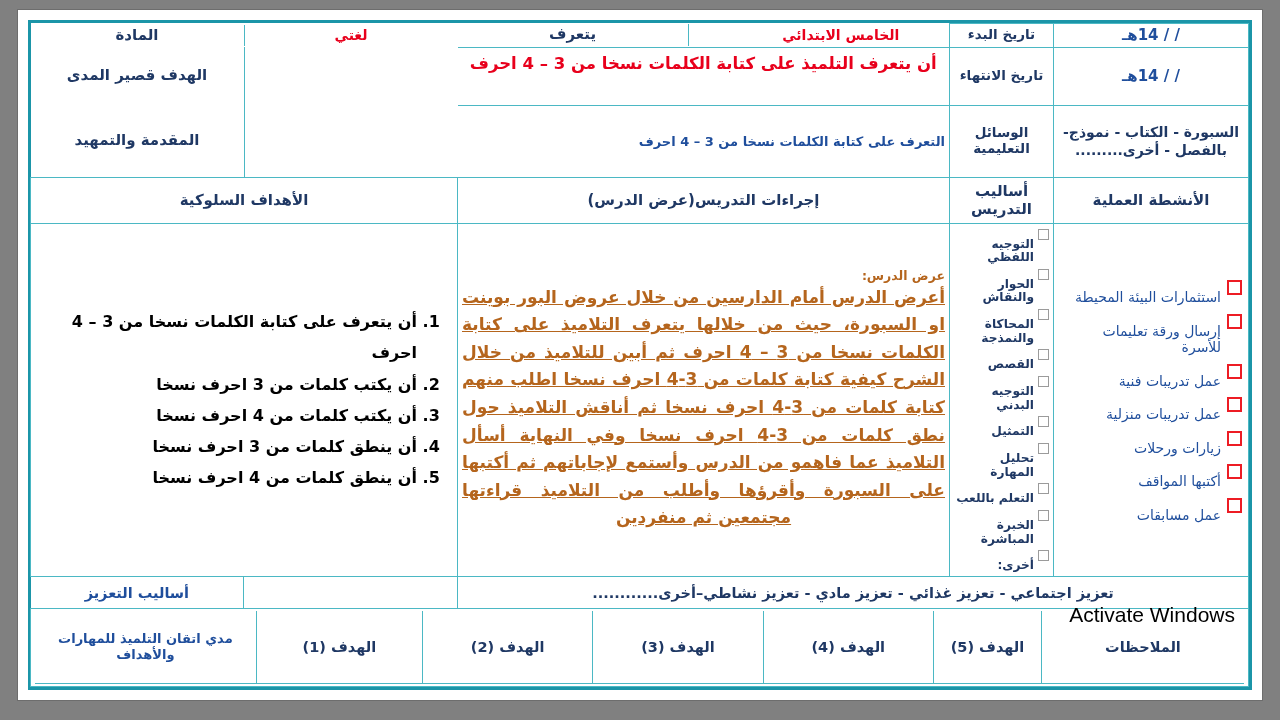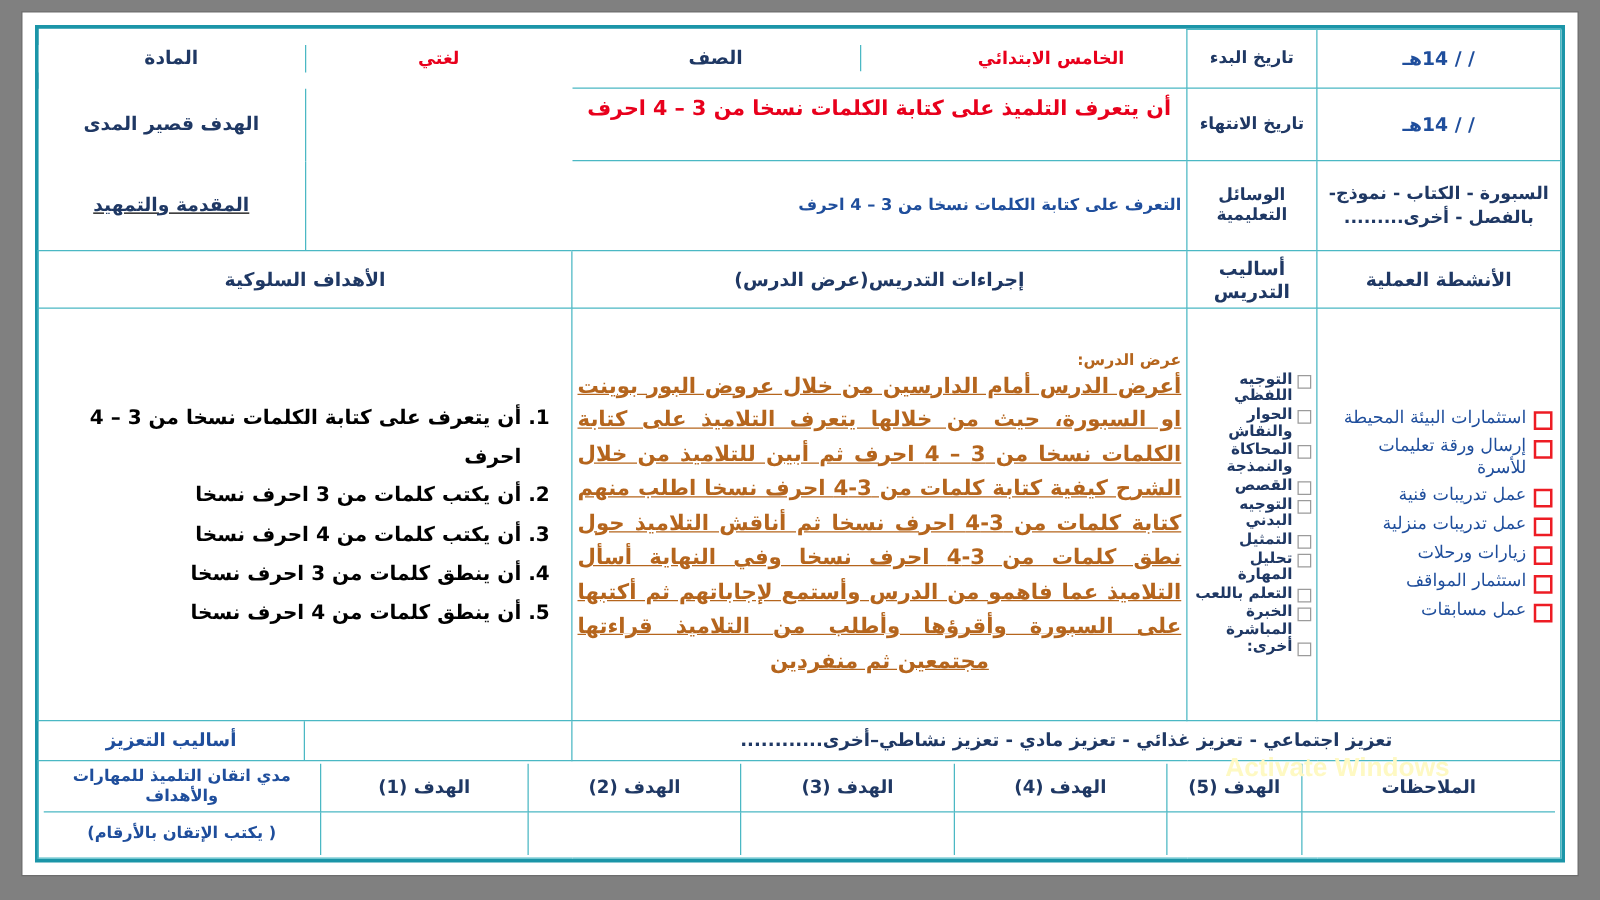--- a/index.html
+++ b/index.html
@@ -85,21 +85,21 @@
     line-height:1.62;text-align:justify;text-align-last:center;text-decoration:underline;
   }
 
   
   .chk-cell{vertical-align:top;padding:4px 2px 2px 2px;}
   ul.chk{margin:0;padding:0;list-style:none;}
   ul.chk li{
     display:flex;align-items:flex-start;justify-content:flex-start;
     gap:4px;margin:0 0 1px 0;
   }
-  ul.chk li .txt{flex:1;text-align:right;}
+  ul.chk li .txt{flex:1;text-align:right;margin-top:12px;}
   .box{
     flex:0 0 auto;width:9px;height:9px;display:inline-block;
     border:1px solid #9b9b9b;background:#fff;margin-top:3px;
   }
   .box-red{border:2px solid #ed1c24;width:11px;height:11px;margin-top:3px;}
   .methods ul.chk li .txt{
     color:#1f3864;font-weight:bold;font-size:12.2px;line-height:1.12;
   }
   .activities ul.chk{padding:6px 2px 0 2px;}
   .activities ul.chk li{gap:6px;margin-bottom:5px;}
@@ -127,24 +127,23 @@
   .m-lbl{
     background:#e2ebd9;color:#1f4e9c;font-size:13px;line-height:1.25;
     padding:2px 3px;
   }
   .m-head{color:#1f3864;font-size:14.5px;}
   .m-empty{height:30px;}
 
   
   .watermark{
     position:absolute;left:905px;top:604px;width:330px;
-    text-align:center;pointer-events:none;
-    color:#fef9c3;font-family:"Liberation Sans",sans-serif;
+    text-align:right;pointer-events:none;
+    color:#000000;font-family:"Liberation Sans",sans-serif;
     direction:ltr;
-    font-weight:bold;
   }
   .wm1{font-size:21px;line-height:1.05;}
   .wm2{font-size:13px;line-height:1.3;}
 </style>
 </head>
 <body>
 
 <div class="page-frame">
   <div class="inner-frame">
 
@@ -158,21 +157,21 @@
       <tbody>
 
         <tr>
           <td class="val-date">/    /   14هـ</td>
           <td class="lbl lbl-sm">تاريخ البدء</td>
           <td colspan="1" style="padding:0;border:0;background:transparent;">
             <table style="border-collapse:collapse;width:100%;table-layout:fixed;">
               <tbody>
                   <tr>
                 <td class="val-red" style="width:49%;border-top:0;border-bottom:0;border-right:0;padding-left:48px;">الخامس الابتدائي</td>
-                <td class="lbl" style="width:51%;border-top:0;border-bottom:0;border-left:0;">الصف</td>
+                <td class="lbl" style="width:51%;border-top:0;border-bottom:0;border-left:0;">يتعرف</td>
               </tr>
             </tbody>
               </table>
           </td>
           <td style="padding:0;border:0;background:transparent;">
             <table style="border-collapse:collapse;width:100%;table-layout:fixed;">
               <tbody>
                   <tr>
                 <td class="val-red" style="width:50%;border-top:0;border-bottom:0;border-right:0;">لغتي</td>
                 <td class="lbl" style="width:50%;border-top:0;border-bottom:0;border-left:0;">المادة</td>
@@ -196,21 +195,21 @@
             </tbody>
               </table>
           </td>
         </tr>
 
         <tr style="height:72px;">
           <td class="val-means">السبورة - الكتاب - نموذج- بالفصل - أخرى.........</td>
           <td class="lbl lbl-sm">الوسائل التعليمية</td>
           <td class="val-blue" style="border-left:0;text-align:right;">التعرف على كتابة الكلمات نسخا من 3 – 4 احرف</td>
           <td style="padding:0;border:0;background:transparent;">
-            <table style="border-collapse:collapse;width:100%;table-layout:fixed;height:100%;text-decoration:underline;">
+            <table style="border-collapse:collapse;width:100%;table-layout:fixed;height:100%;">
               <tbody>
                   <tr>
                 <td class="val-blue" style="width:50%;border:1px solid #4bb8c4;border-top:0;border-bottom:0;border-right:0;"></td>
                 <td class="lbl" style="width:50%;border:1px solid #4bb8c4;border-top:0;border-bottom:0;border-left:0;">المقدمة والتمهيد</td>
               </tr>
             </tbody>
               </table>
           </td>
         </tr>
 
@@ -240,21 +239,21 @@
               <li>
                 <span class="box box-red"></span>
                 <span class="txt">عمل تدريبات منزلية</span>
               </li>
               <li>
                 <span class="box box-red"></span>
                 <span class="txt">زيارات ورحلات</span>
               </li>
               <li>
                 <span class="box box-red"></span>
-                <span class="txt">استثمار المواقف</span>
+                <span class="txt">أكتبها المواقف</span>
               </li>
               <li>
                 <span class="box box-red"></span>
                 <span class="txt">عمل مسابقات</span>
               </li>
             </ul>
           </td>
 
           <td class="chk-cell methods">
             <ul class="chk">
@@ -346,29 +345,20 @@
               <tbody>
                 <tr>
                   <td class="m-head" style="border-top:0;border-right:0;">الملاحظات</td>
                   <td class="m-head" style="border-top:0;">الهدف (5)</td>
                   <td class="m-head" style="border-top:0;">الهدف (4)</td>
                   <td class="m-head" style="border-top:0;">الهدف (3)</td>
                   <td class="m-head" style="border-top:0;">الهدف (2)</td>
                   <td class="m-head" style="border-top:0;">الهدف (1)</td>
                   <td class="m-lbl" rowspan="1" style="border-top:0;border-left:0;">مدي اتقان التلميذ للمهارات والأهداف</td>
                 </tr>
-                <tr>
-                  <td class="m-empty" style="border-right:0;border-bottom:0;"></td>
-                  <td class="m-empty" style="border-bottom:0;"></td>
-                  <td class="m-empty" style="border-bottom:0;"></td>
-                  <td class="m-empty" style="border-bottom:0;"></td>
-                  <td class="m-empty" style="border-bottom:0;"></td>
-                  <td class="m-empty" style="border-bottom:0;"></td>
-                  <td class="m-lbl" style="border-left:0;border-bottom:0;">( يكتب الإتقان بالأرقام)</td>
-                </tr>
               </tbody>
             </table>
           </td>
         </tr>
 
       </tbody>
     </table>
 
   </div>
 </div>

